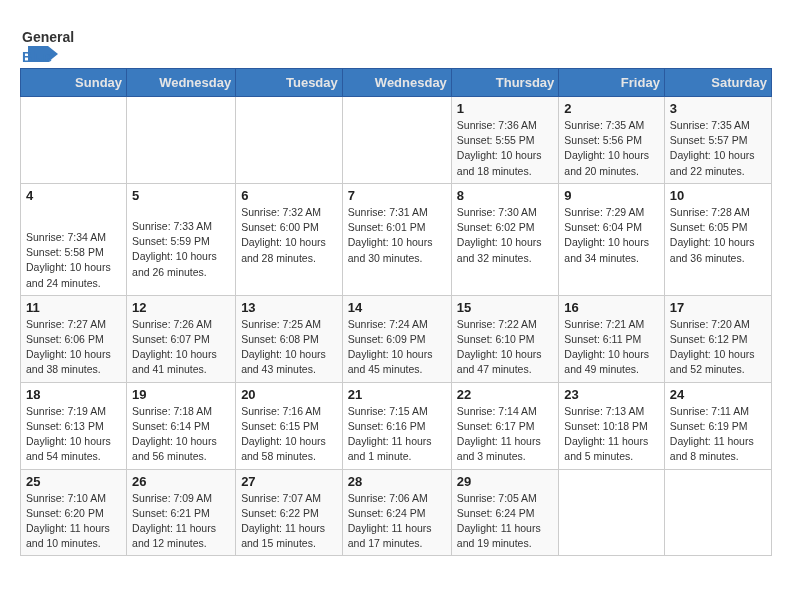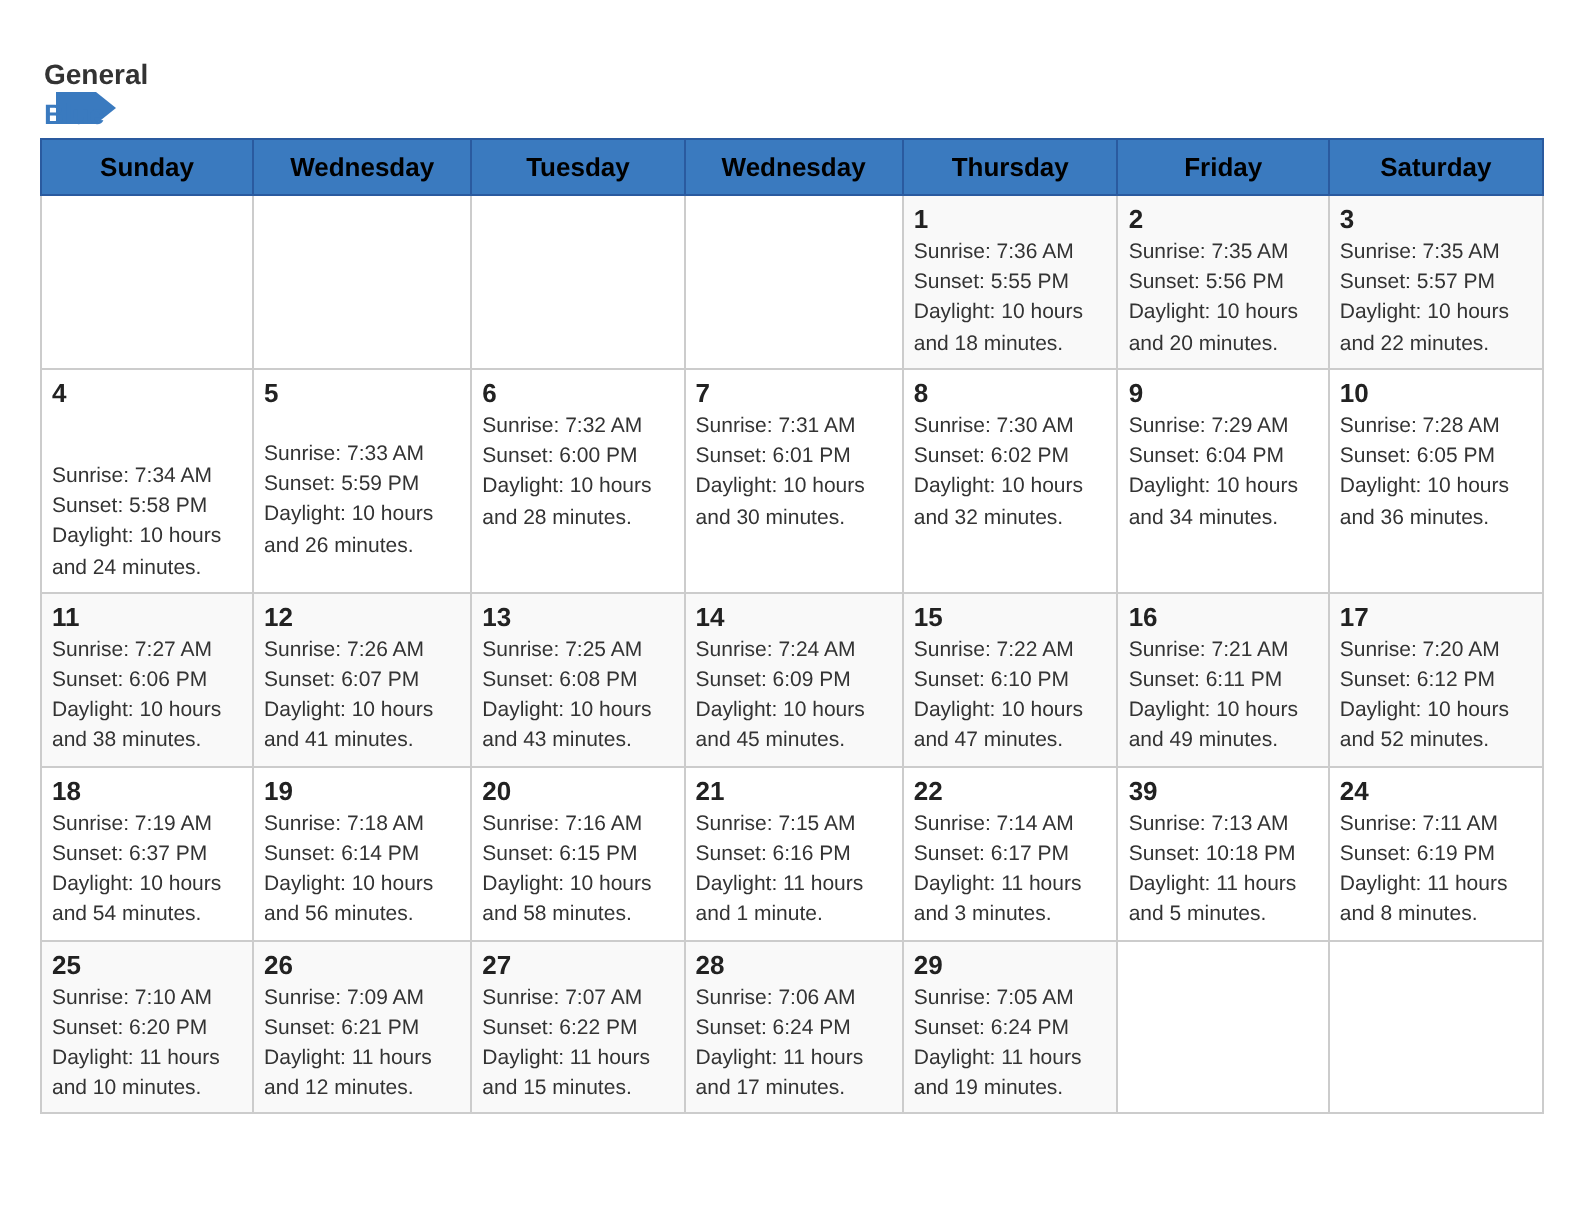--- a/index.html
+++ b/index.html
@@ -29,25 +29,25 @@
       color: #444;
       margin-bottom: 8px;
     }
     .calendar-table {
       width: 100%;
       border-collapse: collapse;
       clear: both;
     }
     .calendar-table th {
       background-color: #3a7abf;
-      color: #000000;
+      color: #e5e5e5;
       font-size: 13px;
       font-weight: bold;
       padding: 6px 4px;
-      text-align: center;
+      text-align: right;
       border: 1px solid #2a5a9f;
     }
     .calendar-table td {
       border: 1px solid #ccc;
       vertical-align: top;
       padding: 4px 5px;
       font-size: 11px;
       color: #333;
       width: 113px;
       min-height: 80px;
@@ -230,21 +230,21 @@
           <div class="day-info" style="white-space: pre-line;">Sunrise: 7:20 AM
 Sunset: 6:12 PM
 Daylight: 10 hours
 and 52 minutes.</div>
         </td>
       </tr>
       <tr>
         <td>
           <span class="day-number">18</span>
           <div class="day-info" style="white-space: pre-line;">Sunrise: 7:19 AM
-Sunset: 6:37 PM
+Sunset: 6:13 PM
 Daylight: 10 hours
 and 54 minutes.</div>
         </td>
         <td>
           <span class="day-number">19</span>
           <div class="day-info" style="white-space: pre-line;">Sunrise: 7:18 AM
 Sunset: 6:14 PM
 Daylight: 10 hours
 and 56 minutes.</div>
         </td>
@@ -263,21 +263,21 @@
 and 1 minute.</div>
         </td>
         <td>
           <span class="day-number">22</span>
           <div class="day-info" style="white-space: pre-line;">Sunrise: 7:14 AM
 Sunset: 6:17 PM
 Daylight: 11 hours
 and 3 minutes.</div>
         </td>
         <td>
-          <span class="day-number">39</span>
+          <span class="day-number">23</span>
           <div class="day-info" style="white-space: pre-line;">Sunrise: 7:13 AM
 Sunset: 10:18 PM
 Daylight: 11 hours
 and 5 minutes.</div>
         </td>
         <td>
           <span class="day-number">24</span>
           <div class="day-info" style="white-space: pre-line;">Sunrise: 7:11 AM
 Sunset: 6:19 PM
 Daylight: 11 hours

